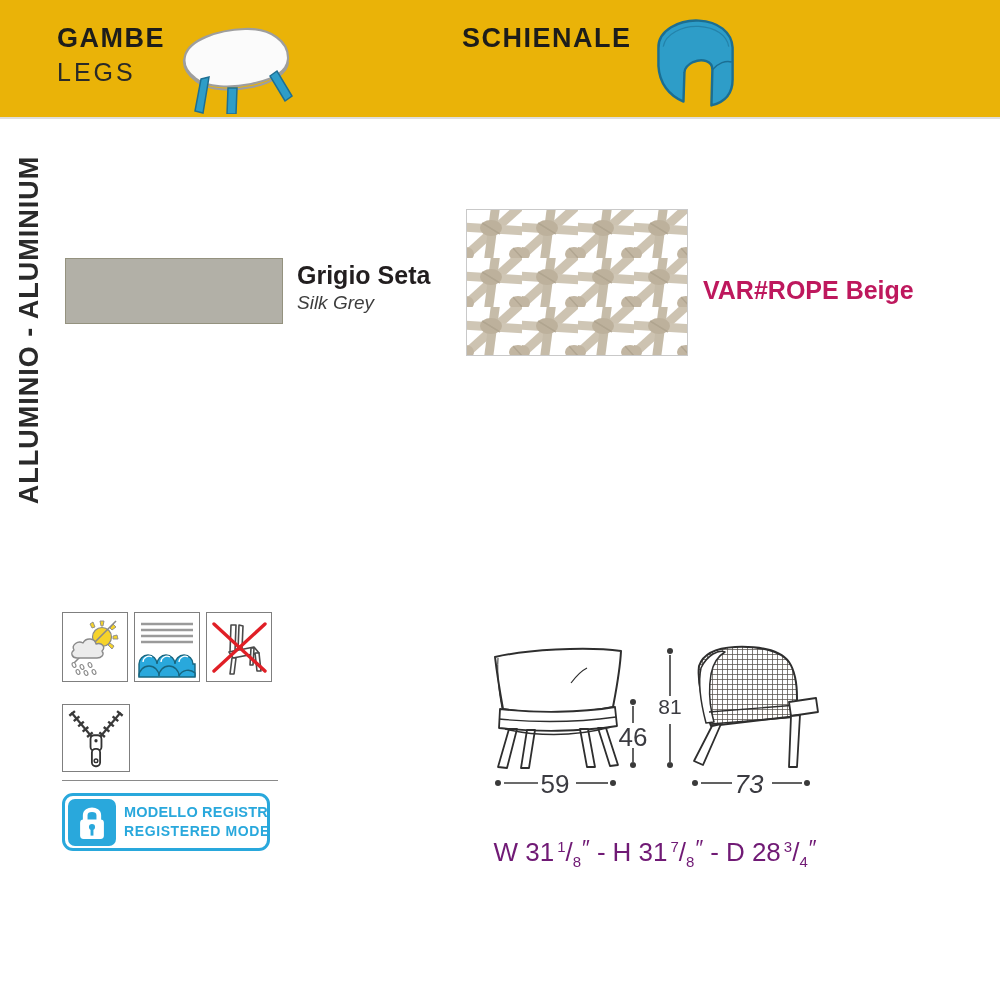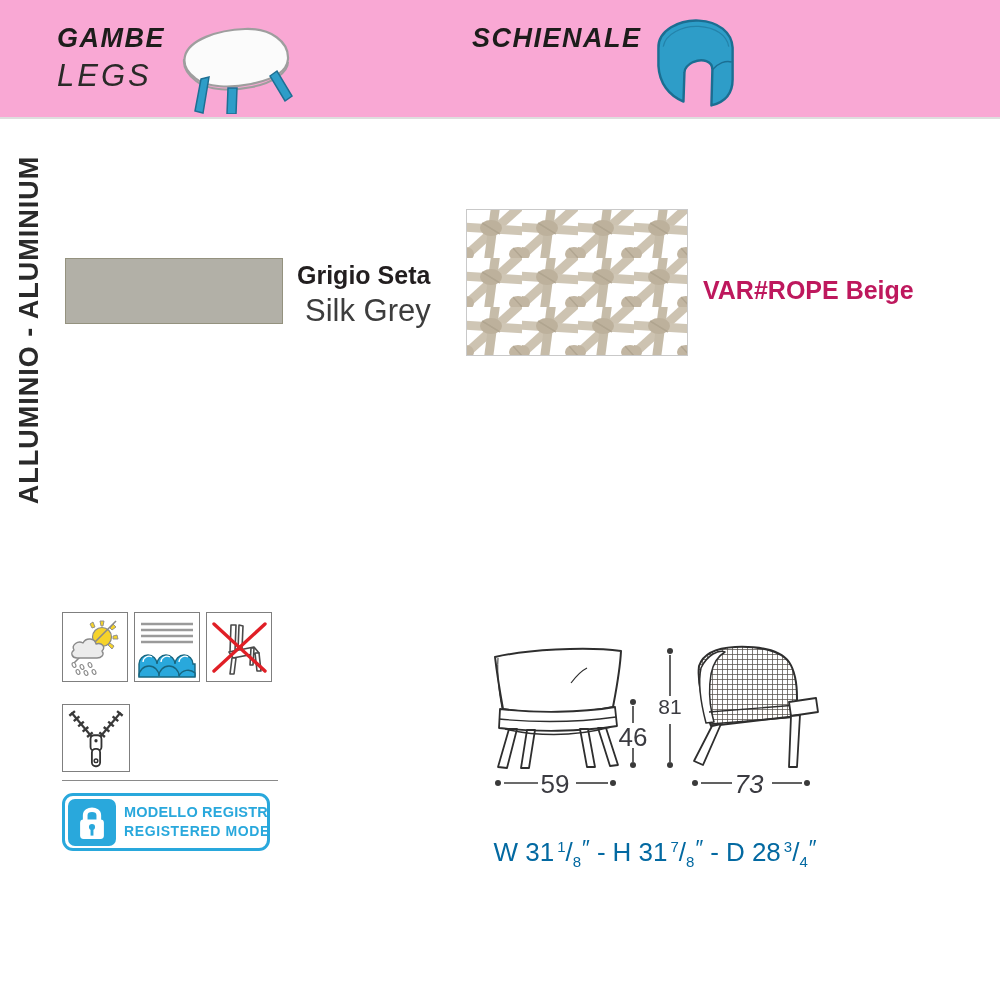--- a/index.html
+++ b/index.html
@@ -1,36 +1,36 @@
 <!DOCTYPE html>
 <html><head>
 <meta charset="utf-8">
 <style>
   html,body{margin:0;padding:0;background:#fff;}
   body{width:1000px;height:1000px;position:relative;font-family:"Liberation Sans",sans-serif;color:#222;overflow:hidden;}
 
   
-  .banner{position:absolute;left:0;top:0;width:1000px;height:117px;background:#f9a8d4;border-bottom:2px solid #dedede;font-style:italic;}
+  .banner{position:absolute;left:0;top:0;width:1000px;height:117px;background:#eab308;border-bottom:2px solid #dedede;}
   .banner-block{position:absolute;top:22px;display:flex;flex-direction:column;}
   .banner-title{font-size:27px;font-weight:700;letter-spacing:1.5px;color:#1d1d1b;line-height:1.25;}
-  .banner-sub{font-size:31px;font-weight:400;letter-spacing:3px;color:#2a2a28;line-height:1.3;}
+  .banner-sub{font-size:25px;font-weight:400;letter-spacing:3px;color:#2a2a28;line-height:1.3;}
   .legs-block{left:57px;}
-  .back-block{left:472px;align-items:center;}
+  .back-block{left:462px;align-items:center;}
   .banner-icon{position:absolute;}
 
   
   .vlabel-wrap{position:absolute;left:6px;top:175px;width:46px;height:310px;}
   .vlabel{position:absolute;left:50%;top:50%;transform:translate(-50%,-50%) rotate(-90deg);white-space:nowrap;
           font-size:27px;font-weight:700;letter-spacing:1px;color:#2a2a2a;}
 
   
   .alu-swatch{position:absolute;left:65px;top:258px;width:218px;height:66px;background:#b2b0a7;border:1px solid #94927f;box-sizing:border-box;}
   .alu-label{position:absolute;left:297px;top:260px;display:flex;flex-direction:column;}
   .alu-name{font-size:25px;font-weight:700;color:#221e1f;line-height:1.25;}
-  .alu-name-en{font-size:31px;font-weight:400;color:#3d3d3d;line-height:1.3;margin-left:8px;}
+  .alu-name-en{font-size:19px;font-style:italic;font-weight:400;color:#3d3d3d;line-height:1.3;}
   .rope-swatch{position:absolute;left:466px;top:209px;}
   .rope-label{position:absolute;left:703px;top:276px;font-size:25px;font-weight:700;color:#be185d;}
 
   
   .care-box{position:absolute;width:66px;height:70px;background:#fff;border:1.5px solid #7f7f7f;box-sizing:border-box;display:flex;align-items:center;justify-content:center;}
   .zip-box{position:absolute;left:62px;top:704px;width:68px;height:68px;border:1.5px solid #7f7f7f;box-sizing:border-box;display:flex;align-items:center;justify-content:center;background:#fff;}
   .divider{position:absolute;left:62px;top:780px;width:216px;border-top:1.5px solid #8a8a8a;}
 
   
   .badge{position:absolute;left:62px;top:793px;width:208px;height:58px;border:3px solid #29a8dc;border-radius:11px;background:#fff;box-sizing:border-box;display:flex;align-items:stretch;}
@@ -39,21 +39,21 @@
   .badge-line1{font-size:14.5px;font-weight:700;color:#29a8dc;letter-spacing:.2px;line-height:1.35;white-space:nowrap;}
   .badge-line2{font-size:14px;font-weight:700;color:#29a8dc;letter-spacing:.6px;line-height:1.35;white-space:nowrap;}
 
   
   .dim-svg{position:absolute;left:480px;top:636px;}
   .dim-num{position:absolute;font-size:26px;font-weight:400;color:#3b3b41;text-align:center;}
   .num-79{left:535px;top:769px;width:40px;}
   .num-46{left:615px;top:722px;width:36px;}
   .num-81{left:650px;top:695px;width:40px;font-size:21px;}
   .num-73{left:729px;top:769px;width:40px;font-style:italic;}
-  .imperial{position:absolute;left:470px;top:835px;width:370px;text-align:center;font-size:26px;color:#0369a1;white-space:nowrap;}
+  .imperial{position:absolute;left:470px;top:835px;width:370px;text-align:center;font-size:26px;color:#701a75;white-space:nowrap;}
   .imperial .frac{display:inline-block;margin-left:3px;}
   .imperial sup{font-size:15px;vertical-align:9px;}
   .imperial sub{font-size:15px;vertical-align:-6px;}
   .imperial .sep{margin:0 7px;}
   .imperial .unit{font-size:22px;vertical-align:6px;margin-left:1px;}
 </style>
 </head>
 <body>
 
 <div class="banner">

